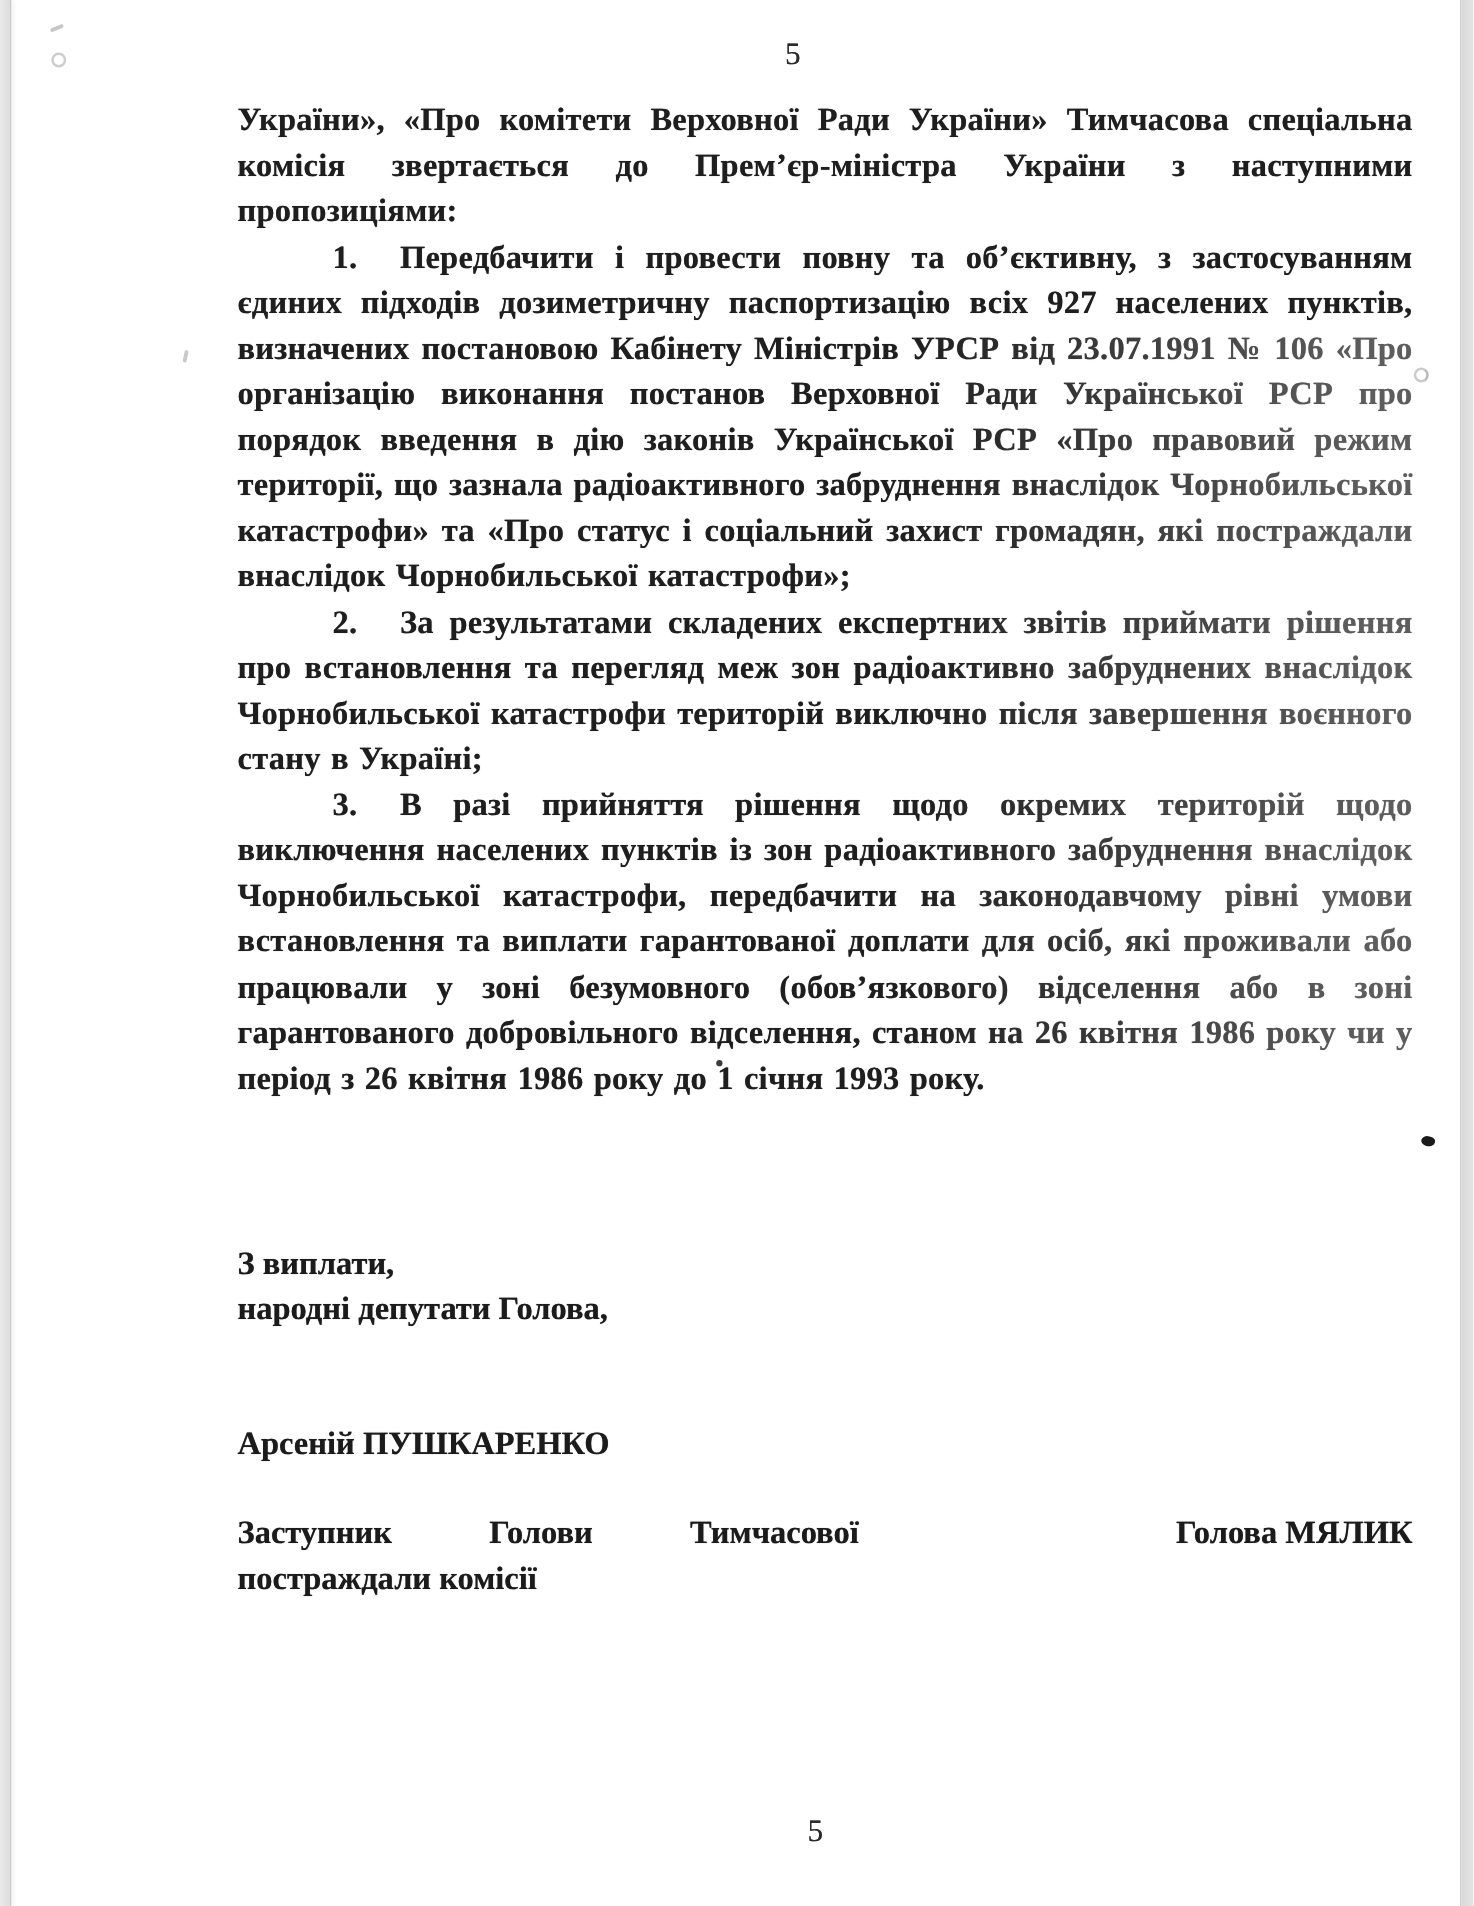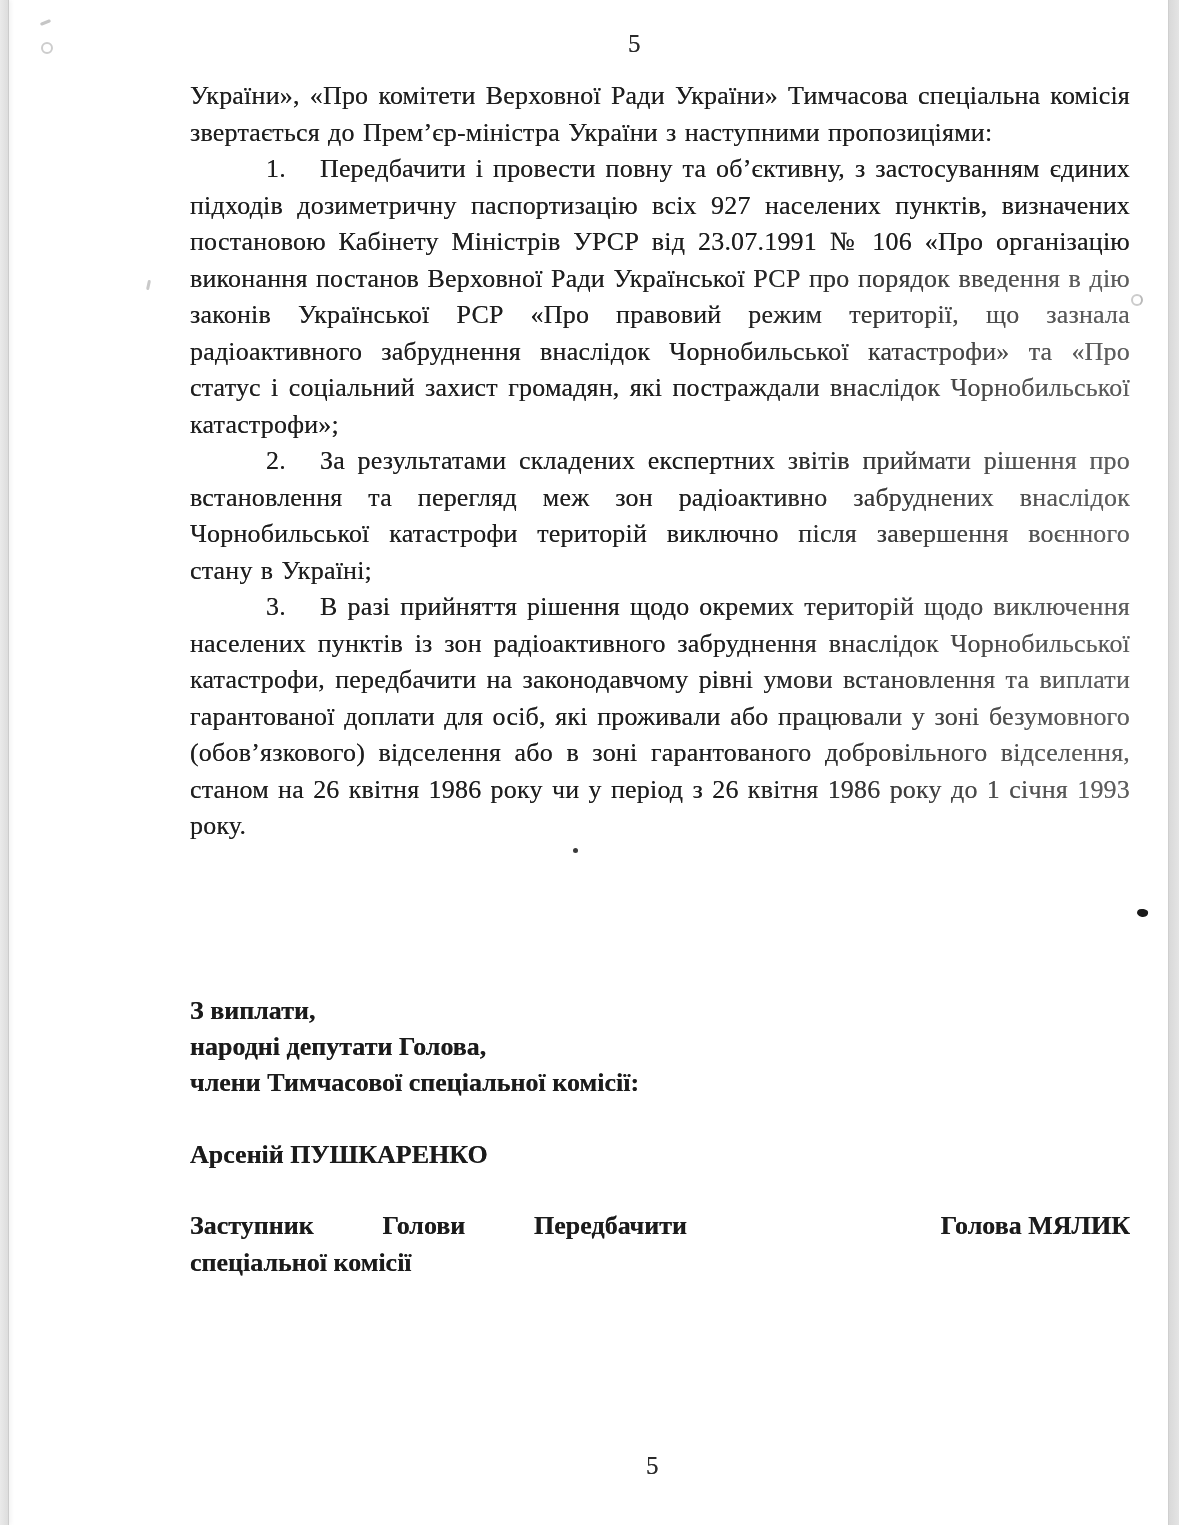--- a/index.html
+++ b/index.html
@@ -35,20 +35,21 @@
   .body-text {
     position: absolute;
     left: 190px; top: 78px; width: 940px;
     font-size: 26px;
     line-height: 36.5px;
     color: #1e1e1e;
     text-align: justify;
     word-spacing: 1.5px;
     letter-spacing: 0.2px;
     text-shadow: 0 0 0.6px rgba(30,30,30,0.75);
+    font-weight: bold;
   }
   .para { margin: 0; }
   .para.item { text-indent: 76px; }
   .num { padding-right: 34px; }
 
   .signoff {
     position: absolute;
     left: 190px; top: 993px;
     font-size: 26px;
     font-weight: bold;
@@ -103,29 +104,28 @@
   <div class="body-text">
     <p class="para intro">України», «Про комітети Верховної Ради України» Тимчасова спеціальна комісія звертається до Прем’єр-міністра України з наступними пропозиціями:</p>
     <p class="para item"><span class="num">1.</span><span>Передбачити і провести повну та об’єктивну, з застосуванням єдиних підходів дозиметричну паспортизацію всіх 927 населених пунктів, визначених постановою Кабінету Міністрів УРСР від 23.07.1991 № 106 «Про організацію виконання постанов Верховної Ради Української РСР про порядок введення в дію законів Української РСР «Про правовий режим території, що зазнала радіоактивного забруднення внаслідок Чорнобильської катастрофи» та «Про статус і соціальний захист громадян, які постраждали внаслідок Чорнобильської катастрофи»;</span></p>
     <p class="para item"><span class="num">2.</span><span>За результатами складених експертних звітів приймати рішення про встановлення та перегляд меж зон радіоактивно забруднених внаслідок Чорнобильської катастрофи територій виключно після завершення воєнного стану в Україні;</span></p>
     <p class="para item"><span class="num">3.</span><span>В разі прийняття рішення щодо окремих територій щодо виключення населених пунктів із зон радіоактивного забруднення внаслідок Чорнобильської катастрофи, передбачити на законодавчому рівні умови встановлення та виплати гарантованої доплати для осіб, які проживали або працювали у зоні безумовного (обов’язкового) відселення або в зоні гарантованого добровільного відселення, станом на 26 квітня 1986 року чи у період з 26 квітня 1986 року до 1 січня 1993 року.</span></p>
   </div>
 
   <div class="signoff">
     <div>З виплати,</div>
     <div>народні депутати Голова,</div>
-    <div>члени Тимчасової спеціальної комісії:</div>
   </div>
 
   <div class="sig-row r1">
     <div class="sig-name">Арсеній ПУШКАРЕНКО</div>
   </div>
 
   <div class="sig-row r2">
-    <div class="sig-title">Заступник Голови Передбачити спеціальної комісії</div>
+    <div class="sig-title">Заступник Голови Тимчасової постраждали комісії</div>
     <div class="sig-name">Голова МЯЛИК</div>
   </div>
 
 
   <div class="pageno bottom">5</div>
 
   <div class="art a1"></div>
   <div class="art a2"></div>
   <div class="art a3"></div>
   <div class="art a4"></div>

